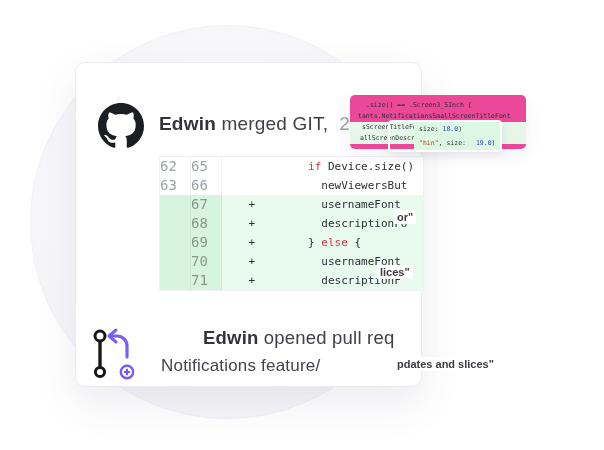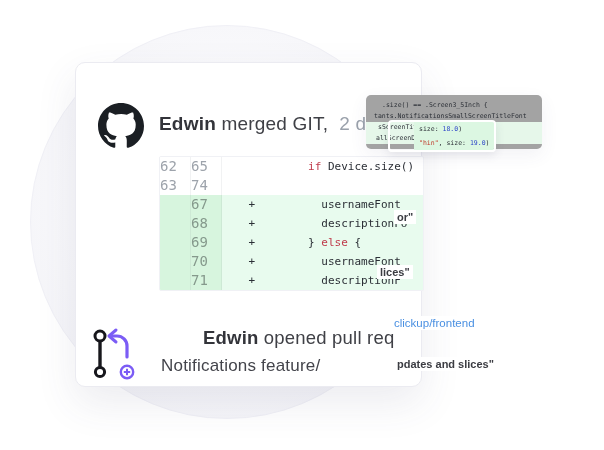--- a/index.html
+++ b/index.html
@@ -31,23 +31,23 @@
   .drow.added{background:var(--added-bg,#e8fbee);}
   .gut{flex:0 0 30px;width:30px;text-align:left;color:#9da3ab;font-size:14px;
        border-right:1px solid rgba(120,130,140,0.10);}
   .drow.added .gut{background:var(--added-gutter,#d7f5de);color:#85998c;}
   .dcode{flex:1;white-space:pre;color:#2b2f36;overflow:hidden;}
   .pr-icon{position:absolute;left:16px;top:262px;width:44px;height:58px;}
   .headline2{position:absolute;left:85px;top:264px;font-size:18.5px;color:#3f4046;white-space:pre;letter-spacing:.2px;margin-left:42px;}
   .headline2 .bold{font-weight:700;color:#33343a;}
   .subtitle{position:absolute;left:85px;top:293px;font-size:17px;color:#43444b;letter-spacing:.2px;text-align:right;}
   .snippet-a{
-    position:absolute;left:350px;top:95px;width:176px;padding:5px 0;background:#a3a3a3;
+    position:absolute;left:350px;top:95px;width:176px;padding:5px 0;background:#ec4899;
     border-radius:5px;box-shadow:0 6px 18px rgba(70,70,110,0.07);
-    font-family:"DejaVu Sans Mono", monospace;font-size:6.5px;color:#3a3e44;margin-left:16px;
+    font-family:"DejaVu Sans Mono", monospace;font-size:6.5px;color:#3a3e44;
   }
   .sline{height:11px;line-height:11px;white-space:pre;}
   .sline.green{background:#e6f7ea;}
   .snippet-b{
     position:absolute;left:388px;top:120px;border:2px solid #ffffff;border-radius:4px;
     box-shadow:0 3px 10px rgba(70,70,110,0.12);overflow:hidden;
     font-family:"DejaVu Sans Mono", monospace;font-size:6.5px;color:#3a3e44;padding-left:24px;
   }
   .sbline{height:14px;line-height:14px;padding:0 5px;white-space:pre;background:#dcf7e2;}
   .frag{
@@ -79,21 +79,22 @@
     <div class="headline"><span class="bold">Edwin</span><span> merged GIT,</span><span class="time">  2 da</span></div>
 
     <div class="diff" id="diff">
         <div class="drow">
           <span class="gut">62</span>
           <span class="gut">65</span>
           <span class="dcode"><span style="color: rgb(43, 47, 54);">             </span><span style="color: rgb(191, 59, 75);">if</span><span style="color: rgb(43, 47, 54);"> Device.size()</span></span>
         </div>
         <div class="drow">
           <span class="gut">63</span>
-          <span class="gut">74</span>
+          <span class="gut">66</span>
+          <span class="dcode"><span style="color: rgb(43, 47, 54);">               newViewersBut</span></span>
         </div>
         <div class="drow added">
           <span class="gut"></span>
           <span class="gut">67</span>
           <span class="dcode"><span style="color: rgb(43, 47, 54);">    +          usernameFont</span></span>
         </div>
         <div class="drow added">
           <span class="gut"></span>
           <span class="gut">68</span>
           <span class="dcode"><span style="color: rgb(43, 47, 54);">    +          descriptionFo</span></span>
@@ -134,20 +135,19 @@
   </div>
 
   <div class="snippet-a" id="snippetA">
       <div class="sline" style="padding-left: 16px;"><span style="color: rgb(43, 47, 54);">.size() == .Screen3_5Inch {</span></div>
       <div class="sline" style="padding-left: 8px;"><span style="color: rgb(43, 47, 54);">tants.NotificationsSmallScreenTitleFont</span></div>
       <div class="sline green" style="padding-left: 12px;"><span style="color: rgb(43, 47, 54);">sScreenTitleFont</span></div>
       <div class="sline green" style="padding-left: 10px;"><span style="color: rgb(43, 47, 54);">allScreenDescriptionFont</span></div>
     </div>
   <div class="snippet-b" id="snippetB">
       <div class="sbline"><span style="color: rgb(43, 47, 54);">size: </span><span style="color: rgb(43, 67, 200);">18.0</span><span style="color: rgb(43, 47, 54);">)</span></div>
-      <div class="sbline"><span style="color: rgb(192, 58, 43);">"hin"</span><span style="color: rgb(43, 47, 54);">, size: </span><span style="color: rgb(43, 67, 200);">19.0</span><span style="color: rgb(43, 47, 54);">)</span></div>
+      <div class="sbline"><span style="color: rgb(192, 58, 43);">"hin"</span><span style="color: rgb(43, 47, 54);">, size: </span><span style="color: rgb(43, 67, 200); margin-left: 6px;">19.0</span><span style="color: rgb(43, 47, 54);">)</span></div>
     </div>
 
   <div class="frag frag-68">or"</div>
   <div class="frag frag-71">lices"</div>
-  <a class="branch-link">clickup/frontend</a>
   <div class="frag frag-commit">pdates and slices"</div>
 </div>
 
 </body></html>

